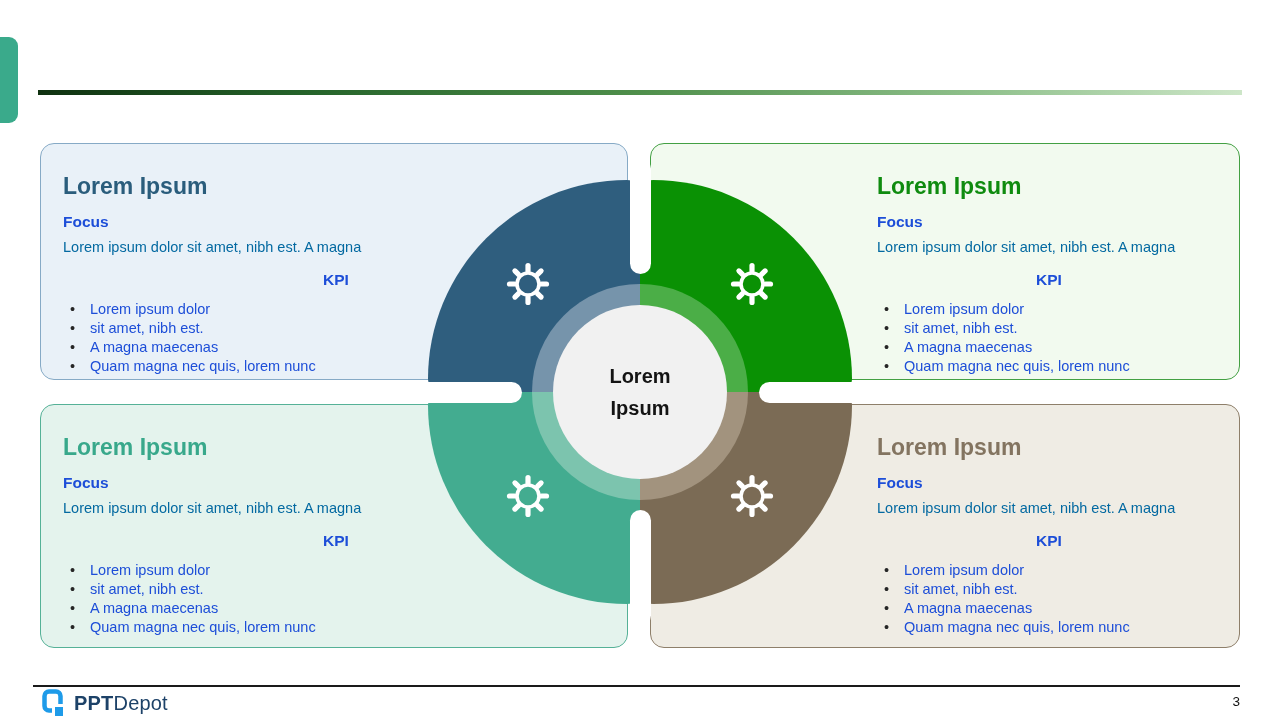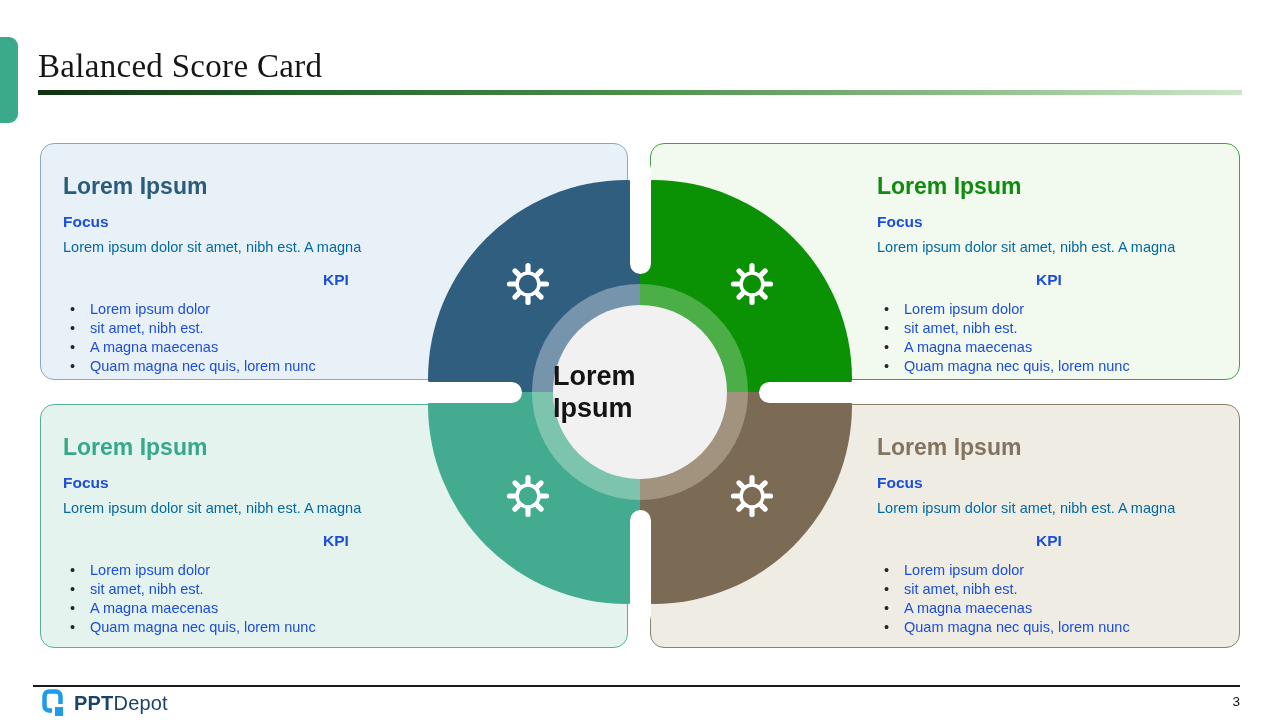--- a/index.html
+++ b/index.html
@@ -50,39 +50,38 @@
   .cap { position:absolute; background:#ffffff; border-radius:11px; z-index:4; }
   .cap.top    { left:630px; top:158px; width:21px; height:116px; }
   .cap.bottom { left:630px; top:510px; width:21px; height:116px; }
   .cap.left   { left:396px; top:382px; width:126px; height:21px; }
   .cap.right  { left:759px; top:382px; width:126px; height:21px; }
   .ring { position:absolute; left:532px; top:284px; width:216px; height:216px;
           border-radius:50%; z-index:5;
           background:conic-gradient(#4bae47 0 25%, #a2937e 25% 50%, #7cc4ae 50% 75%, #7694ab 75% 100%); }
   .center-circle { position:absolute; left:553px; top:305px; width:174px; height:174px;
           border-radius:50%; background:#f1f1f1; z-index:6;
-          display:flex; flex-direction:column; align-items:flex-start; justify-content:center;
-          font-size:27px; font-weight:bold; color:#141414; line-height:32px; }
+          display:flex; flex-direction:column; align-items:center; justify-content:center;
+          font-size:20px; font-weight:bold; color:#141414; line-height:32px; }
 
   
   .footer-rule { position:absolute; left:33px; top:685px; width:1207px; height:2px; background:#1a1a1a; }
   .brand { position:absolute; left:42px; top:688px; height:30px; display:flex; align-items:center; gap:9px; }
   .brand-text { font-size:20px; color:#1d4268; letter-spacing:.2px; }
   .brand-text b { font-weight:bold; }
   .copyright { position:absolute; left:0; right:0; top:695px; text-align:center;
                font-size:12.5px; color:#000; }
   .page-number { position:absolute; right:40px; top:694px; font-size:13.5px; color:#111; }
 </style>
 </head>
 <body>
 
 <div class="slide">
 
   <div class="title-tab"></div>
-  <h1 class="slide-title">Balanced Score Card</h1>
   <div class="title-rule"></div>
 
   <div class="card tl">
     <div class="card-inner">
       <h2>Lorem Ipsum</h2>
       <p class="focus-label">Focus</p>
       <p class="focus-text">Lorem ipsum dolor sit amet, nibh est. A magna</p>
       <p class="kpi-label">KPI</p>
       <ul>
         <li>Lorem ipsum dolor</li>

